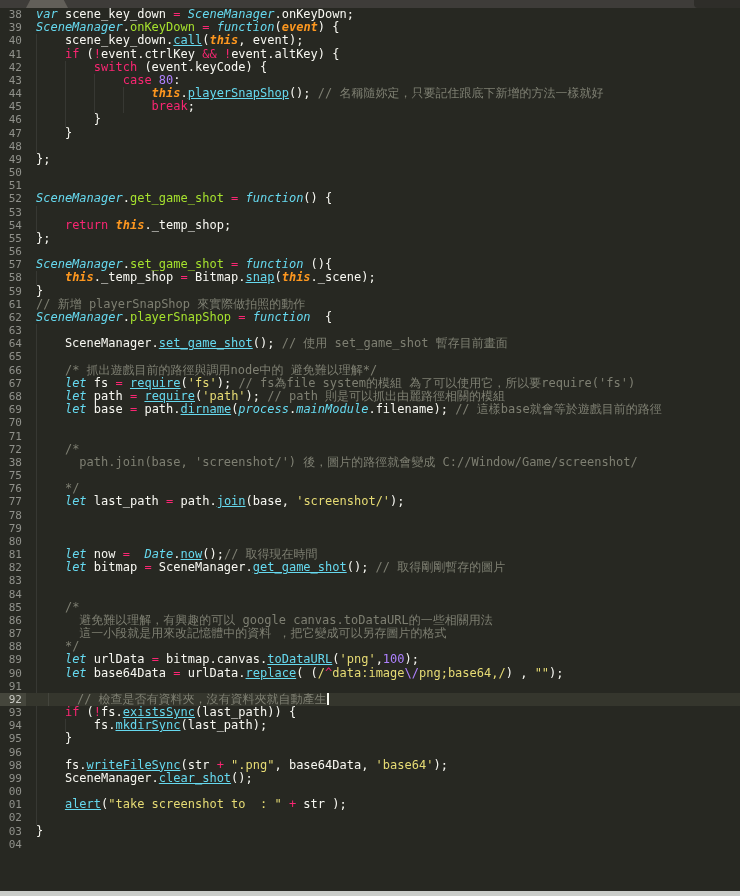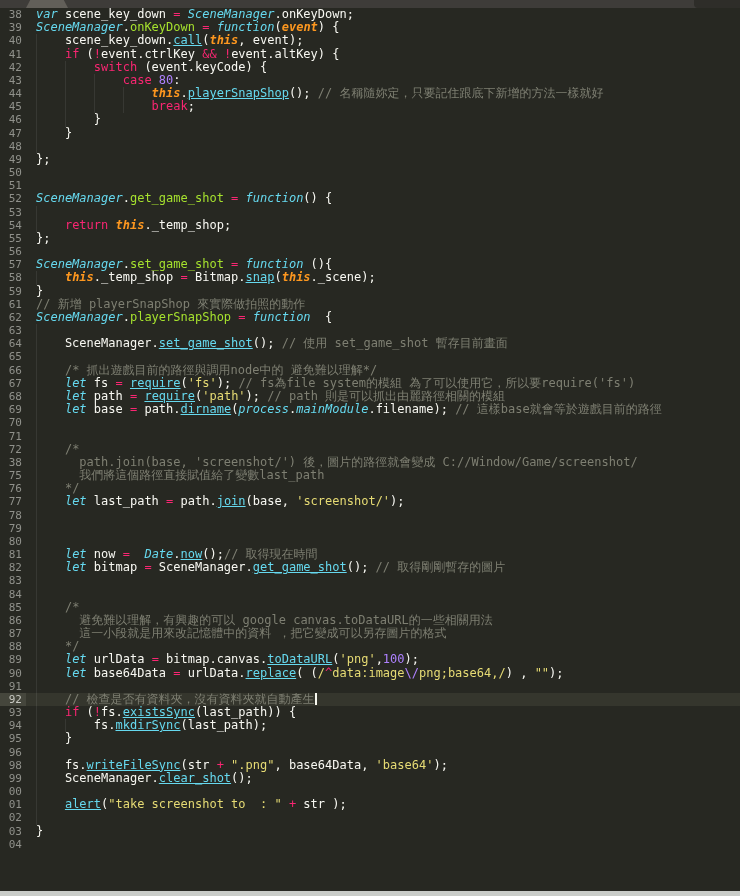--- a/index.html
+++ b/index.html
@@ -8,21 +8,21 @@
           font-family:"DejaVu Sans Mono","Liberation Mono",monospace;}
   #topbar{position:absolute;left:0;top:0;width:740px;height:8px;background:var(--topbar,#3e3c39);}
   #tabedge{position:absolute;left:26px;top:0;width:42px;height:8px;background:var(--tabedge,#625f59);
            clip-path:polygon(10% 0,90% 0,100% 100%,0 100%);}
   #tabedge-r{position:absolute;right:0;top:0;width:46px;height:8px;background:#2e2d29;border-radius:0 0 0 4px;}
   #code{position:absolute;left:0;top:8px;width:740px;}
   .row{display:flex;height:13.18px;line-height:13.18px;font-size:12px;white-space:pre;}
   .ln{flex:0 0 26px;text-align:right;padding-right:4px;box-sizing:border-box;
       color:var(--gutter,#90918b);font-size:11px;}
   .cl{flex:1 1 auto;position:relative;padding-left:10px;color:var(--text,#f8f8f2);overflow:hidden;}
-  .row.hl{background:var(--hlline,#35362d);}
+  .row.hl{background:var(--hlline,#35362d);gap:12px;}
   .row.hl .ln{background:var(--hlgutter,#45463c);color:#c8c9c2;}
   .guide{position:absolute;top:0;bottom:0;width:1px;background:rgba(255,255,255,0.08);}
   .tk-w{color:var(--text,#f8f8f2);}
   .tk-k{color:var(--kw,#f92672);}
   .tk-ci{color:var(--cyan,#66d9ef);font-style:italic;}
   .tk-c{color:var(--cyan,#66d9ef);text-decoration:underline;}
   .tk-g{color:var(--fn,#a6e22e);}
   .tk-o{color:var(--orange,#fd971f);font-style:italic;font-weight:bold;}
   .tk-s{color:var(--str,#e6db74);}
   .tk-n{color:var(--num,#ae81ff);}
@@ -68,21 +68,21 @@
       <div class="row"><div class="ln">64</div><div class="cl"><span class="guide" style="left: 10px;"></span><span class="tk-w">    SceneManager.</span><span class="tk-c">set_game_shot</span><span class="tk-w">(); </span><span class="tk-cm">// 使用 set_game_shot 暫存目前畫面</span></div></div>
       <div class="row"><div class="ln">65</div><div class="cl"><span class="guide" style="left: 10px;"></span></div></div>
       <div class="row"><div class="ln">66</div><div class="cl"><span class="guide" style="left: 10px;"></span><span class="tk-w">    </span><span class="tk-cm">/* 抓出遊戲目前的路徑與調用node中的 避免難以理解*/</span></div></div>
       <div class="row"><div class="ln">67</div><div class="cl"><span class="guide" style="left: 10px;"></span><span class="tk-w">    </span><span class="tk-ci">let</span><span class="tk-w"> fs </span><span class="tk-k">=</span><span class="tk-w"> </span><span class="tk-c">require</span><span class="tk-w">(</span><span class="tk-s">'fs'</span><span class="tk-w">); </span><span class="tk-cm">// fs為file system的模組 為了可以使用它，所以要require('fs')</span></div></div>
       <div class="row"><div class="ln">68</div><div class="cl"><span class="guide" style="left: 10px;"></span><span class="tk-w">    </span><span class="tk-ci">let</span><span class="tk-w"> path </span><span class="tk-k">=</span><span class="tk-w"> </span><span class="tk-c">require</span><span class="tk-w">(</span><span class="tk-s">'path'</span><span class="tk-w">); </span><span class="tk-cm">// path 則是可以抓出由麗路徑相關的模組</span></div></div>
       <div class="row"><div class="ln">69</div><div class="cl"><span class="guide" style="left: 10px;"></span><span class="tk-w">    </span><span class="tk-ci">let</span><span class="tk-w"> base </span><span class="tk-k">=</span><span class="tk-w"> path.</span><span class="tk-c">dirname</span><span class="tk-w">(</span><span class="tk-ci">process</span><span class="tk-w">.</span><span class="tk-ci">mainModule</span><span class="tk-w">.filename); </span><span class="tk-cm">// 這樣base就會等於遊戲目前的路徑</span></div></div>
       <div class="row"><div class="ln">70</div><div class="cl"><span class="guide" style="left: 10px;"></span></div></div>
       <div class="row"><div class="ln">71</div><div class="cl"><span class="guide" style="left: 10px;"></span></div></div>
       <div class="row"><div class="ln">72</div><div class="cl"><span class="guide" style="left: 10px;"></span><span class="tk-w">    </span><span class="tk-cm">/*</span></div></div>
       <div class="row"><div class="ln">38</div><div class="cl"><span class="guide" style="left: 10px;"></span><span class="tk-w">      </span><span class="tk-cm">path.join(base, 'screenshot/') 後，圖片的路徑就會變成 C://Window/Game/screenshot/</span></div></div>
-      <div class="row"><div class="ln">75</div><div class="cl"><span class="guide" style="left: 10px;"></span><span class="tk-w">      </span><span class="tk-cm">我們將這個路徑直接賦值給了變數last_path</span></div></div>
+      <div class="row"><div class="ln">75</div><div class="cl"><span class="guide" style="left: 10px;"></span><span class="tk-w">      </span></div></div>
       <div class="row"><div class="ln">76</div><div class="cl"><span class="guide" style="left: 10px;"></span><span class="tk-w">    </span><span class="tk-cm">*/</span></div></div>
       <div class="row"><div class="ln">77</div><div class="cl"><span class="guide" style="left: 10px;"></span><span class="tk-w">    </span><span class="tk-ci">let</span><span class="tk-w"> last_path </span><span class="tk-k">=</span><span class="tk-w"> path.</span><span class="tk-c">join</span><span class="tk-w">(base, </span><span class="tk-s">'screenshot/'</span><span class="tk-w">);</span></div></div>
       <div class="row"><div class="ln">78</div><div class="cl"><span class="guide" style="left: 10px;"></span></div></div>
       <div class="row"><div class="ln">79</div><div class="cl"><span class="guide" style="left: 10px;"></span></div></div>
       <div class="row"><div class="ln">80</div><div class="cl"><span class="guide" style="left: 10px;"></span></div></div>
       <div class="row"><div class="ln">81</div><div class="cl"><span class="guide" style="left: 10px;"></span><span class="tk-w">    </span><span class="tk-ci">let</span><span class="tk-w"> now </span><span class="tk-k">=</span><span class="tk-w">  </span><span class="tk-ci">Date</span><span class="tk-w">.</span><span class="tk-c">now</span><span class="tk-w">();</span><span class="tk-cm">// 取得現在時間</span></div></div>
       <div class="row"><div class="ln">82</div><div class="cl"><span class="guide" style="left: 10px;"></span><span class="tk-w">    </span><span class="tk-ci">let</span><span class="tk-w"> bitmap </span><span class="tk-k">=</span><span class="tk-w"> SceneManager.</span><span class="tk-c">get_game_shot</span><span class="tk-w">(); </span><span class="tk-cm">// 取得剛剛暫存的圖片</span></div></div>
       <div class="row"><div class="ln">83</div><div class="cl"><span class="guide" style="left: 10px;"></span></div></div>
       <div class="row"><div class="ln">84</div><div class="cl"><span class="guide" style="left: 10px;"></span></div></div>
       <div class="row"><div class="ln">85</div><div class="cl"><span class="guide" style="left: 10px;"></span><span class="tk-w">    </span><span class="tk-cm">/*</span></div></div>

